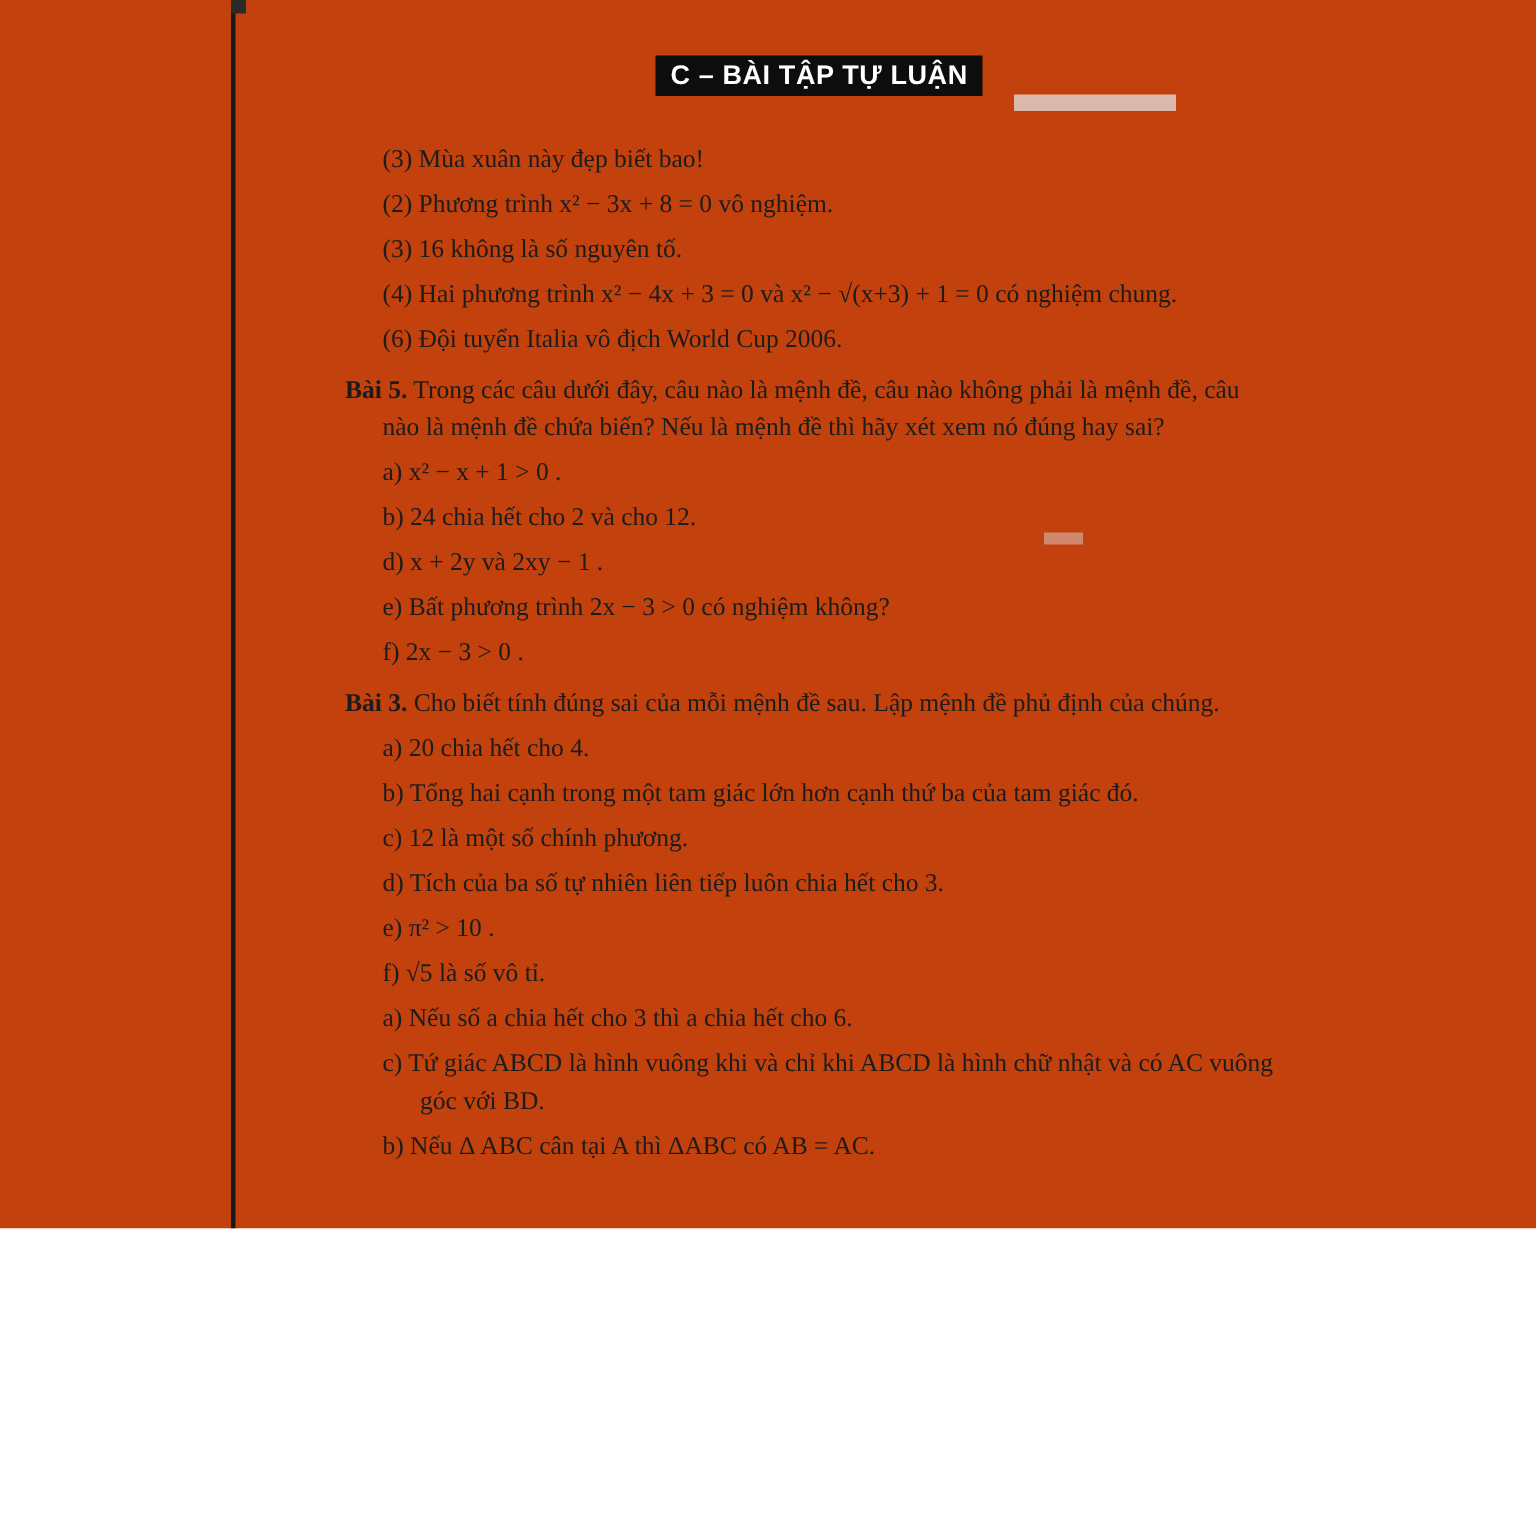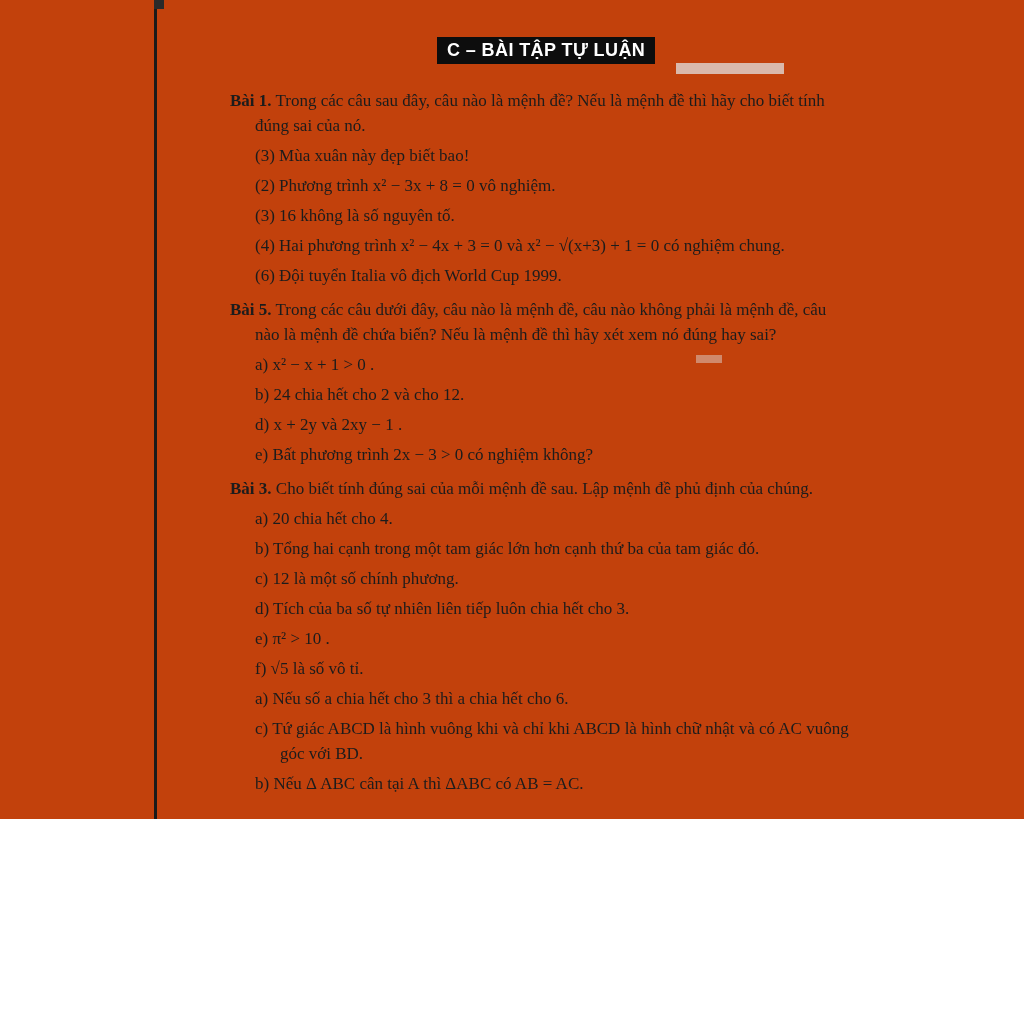--- a/index.html
+++ b/index.html
@@ -93,34 +93,34 @@
   <div class="spine"></div>
   <div class="spine-nub"></div>
 
   <div class="banner">
     <span>C – BÀI TẬP TỰ LUẬN</span>
   </div>
 
   <div class="content">
 
     <div class="exercise">
-      <p class="intro"><b class="lbl">Bài 1.</b> <span>Trong các câu sau đây, câu nào là mệnh đề? Nếu là mệnh đề thì hãy cho biết tính đúng sai của nó.</span></p>
       <p class="item">(3) Mùa xuân này đẹp biết bao!</p>
       <p class="item">(2) Phương trình x² − 3x + 8 = 0 vô nghiệm.</p>
       <p class="item">(3) 16 không là số nguyên tố.</p>
       <p class="item">(4) Hai phương trình x² − 4x + 3 = 0 và x² − √(x+3) + 1 = 0 có nghiệm chung.</p>
-      <p class="item">(6) Đội tuyển Italia vô địch World Cup 1999.</p>
+      <p class="item">(6) Đội tuyển Italia vô địch World Cup 2006.</p>
     </div>
 
     <div class="exercise">
       <p class="intro"><b class="lbl">Bài 5.</b> <span>Trong các câu dưới đây, câu nào là mệnh đề, câu nào không phải là mệnh đề, câu nào là mệnh đề chứa biến? Nếu là mệnh đề thì hãy xét xem nó đúng hay sai?</span></p>
       <p class="item">a) x² − x + 1 &gt; 0 .</p>
       <p class="item">b) 24 chia hết cho 2 và cho 12.</p>
       <p class="item">d) x + 2y  và  2xy − 1 .</p>
       <p class="item">e) Bất phương trình 2x − 3 &gt; 0 có nghiệm không?</p>
+      <p class="item">f) 2x − 3 &gt; 0 .</p>
     </div>
 
     <div class="exercise">
       <p class="intro"><b class="lbl">Bài 3.</b> <span>Cho biết tính đúng sai của mỗi mệnh đề sau. Lập mệnh đề phủ định của chúng.</span></p>
       <p class="item">a) 20 chia hết cho 4.</p>
       <p class="item">b) Tổng hai cạnh trong một tam giác lớn hơn cạnh thứ ba của tam giác đó.</p>
       <p class="item">c) 12 là một số chính phương.</p>
       <p class="item">d) Tích của ba số tự nhiên liên tiếp luôn chia hết cho 3.</p>
       <p class="item">e) π² &gt; 10 .</p>
       <p class="item">f) √5 là số vô tỉ.</p>

